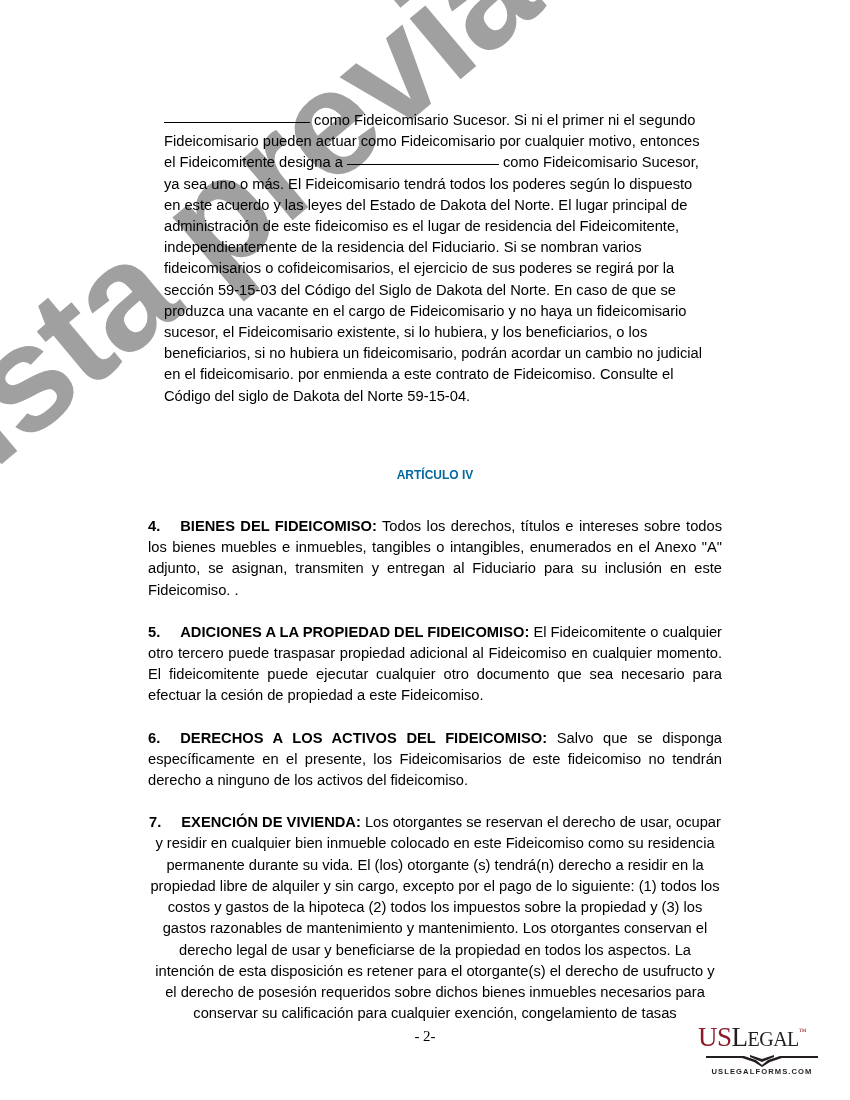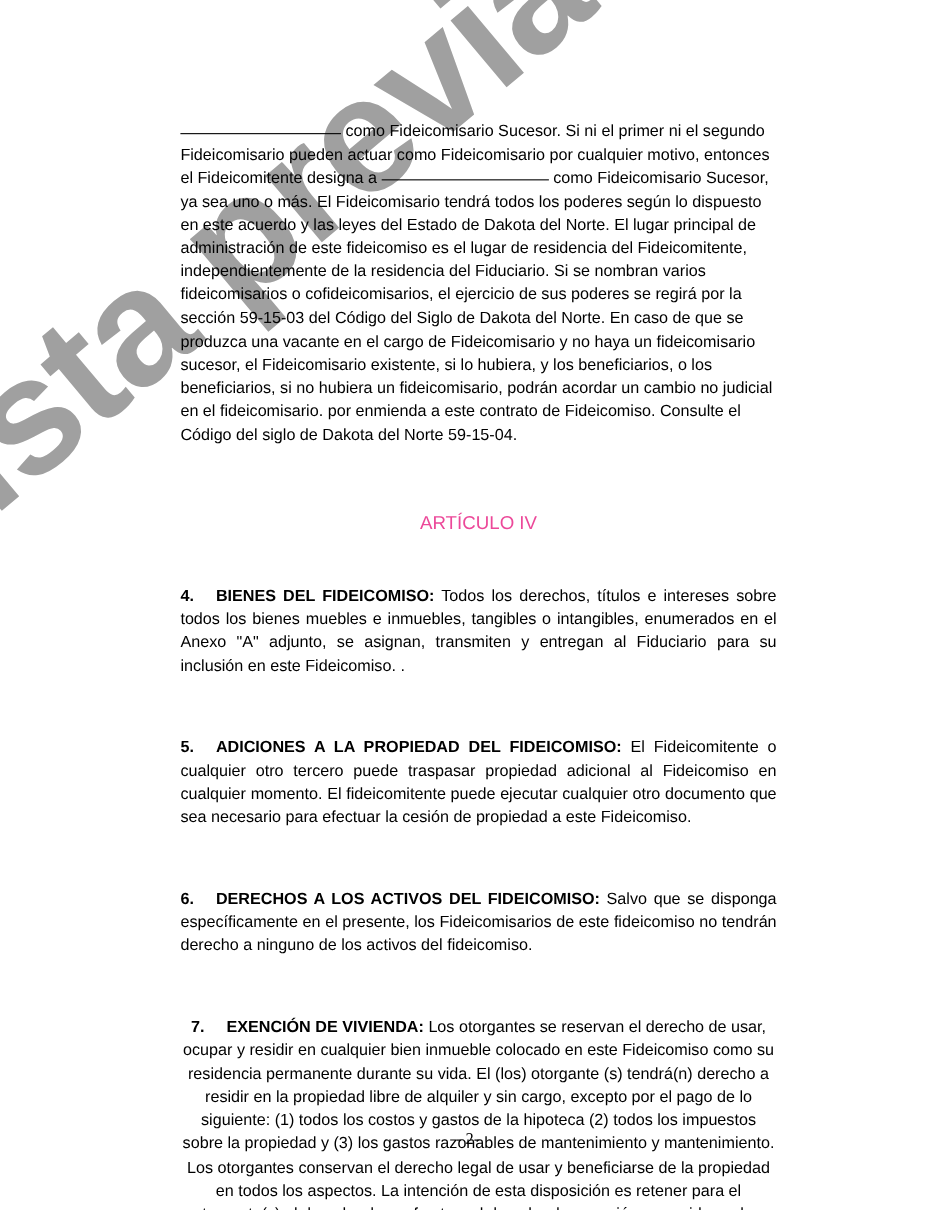--- a/index.html
+++ b/index.html
@@ -59,32 +59,32 @@
     vertical-align: 2px;
   }
   .blank-a { width: 146px; }
   .blank-b { width: 152px; }
   .spacer-sm { height: 21px; }
   .spacer-md { height: 30px; }
   .spacer-lg { height: 42px; }
   
   .article-heading {
     text-align: center;
-    font-size: 17px;
+    font-size: 12px;
     line-height: 21.2px;
-    font-weight: normal;
-    color: #ec4899;
+    font-weight: bold;
+    color: #0369a1;
     margin: 0;
   }
   
   .section {
     font-size: 14.7px;
     line-height: 21.2px;
     color: #000000;
-    margin: 16px;
+    margin: 0;
     text-align: justify;
     text-justify: inter-word;
   }
   .section.ragged { text-align: center; }
   .sec-num {
     font-weight: bold;
   }
   .sec-tab {
     display: inline-block;
     width: 20px;
@@ -171,14 +171,24 @@
     <p class="section"><span class="sec-num">6.</span><span class="sec-tab"></span><span class="sec-title">DERECHOS A LOS ACTIVOS DEL FIDEICOMISO:</span><span> Salvo que se disponga específicamente en el presente, los Fideicomisarios de este fideicomiso no tendrán derecho a ninguno de los activos del fideicomiso.</span></p>
 
     <div class="spacer-sm"></div>
 
     <p class="section ragged"><span class="sec-num">7.</span><span class="sec-tab"></span><span class="sec-title">EXENCIÓN DE VIVIENDA:</span><span>  Los otorgantes se reservan el derecho de usar, ocupar y residir en cualquier bien inmueble colocado en este Fideicomiso como su residencia permanente durante su vida. El (los) otorgante (s) tendrá(n) derecho a residir en la propiedad libre de alquiler y sin cargo, excepto por el pago de lo siguiente: (1) todos los costos y gastos de la hipoteca (2) todos los impuestos sobre la propiedad y (3) los gastos razonables de mantenimiento y mantenimiento. Los otorgantes conservan el derecho legal de usar y beneficiarse de la propiedad en todos los aspectos. La intención de esta disposición es retener para el otorgante(s) el derecho de usufructo y el derecho de posesión requeridos sobre dichos bienes inmuebles necesarios para conservar su calificación para cualquier exención, congelamiento de tasas</span></p>
 
   </div>
 
   <div class="page-number">- 2-</div>
 
+  <div class="logo">
+    <div class="logo-main"><span class="logo-us">US</span><span class="logo-l">L</span><span class="logo-egal">EGAL</span><span class="logo-tm">™</span></div>
+    <div class="logo-wing">
+      <svg width="112" height="13" viewBox="0 0 112 13" xmlns="http://www.w3.org/2000/svg" aria-hidden="true">
+        <path d="M0 1 L38 1 L50 5 L56 10 L62 5 L74 1 L112 1 L112 3 L76 3 L64 7 L56 12 L48 7 L36 3 L0 3 Z" fill="#231f20"></path>
+        <path d="M44 0 L56 4 L68 0 L68 2 L56 7 L44 2 Z" fill="#231f20"></path>
+      </svg>
+    </div>
+    <div class="logo-tagline">USLEGALFORMS.COM</div>
+  </div>
 
 </div>
 
 </body></html>

